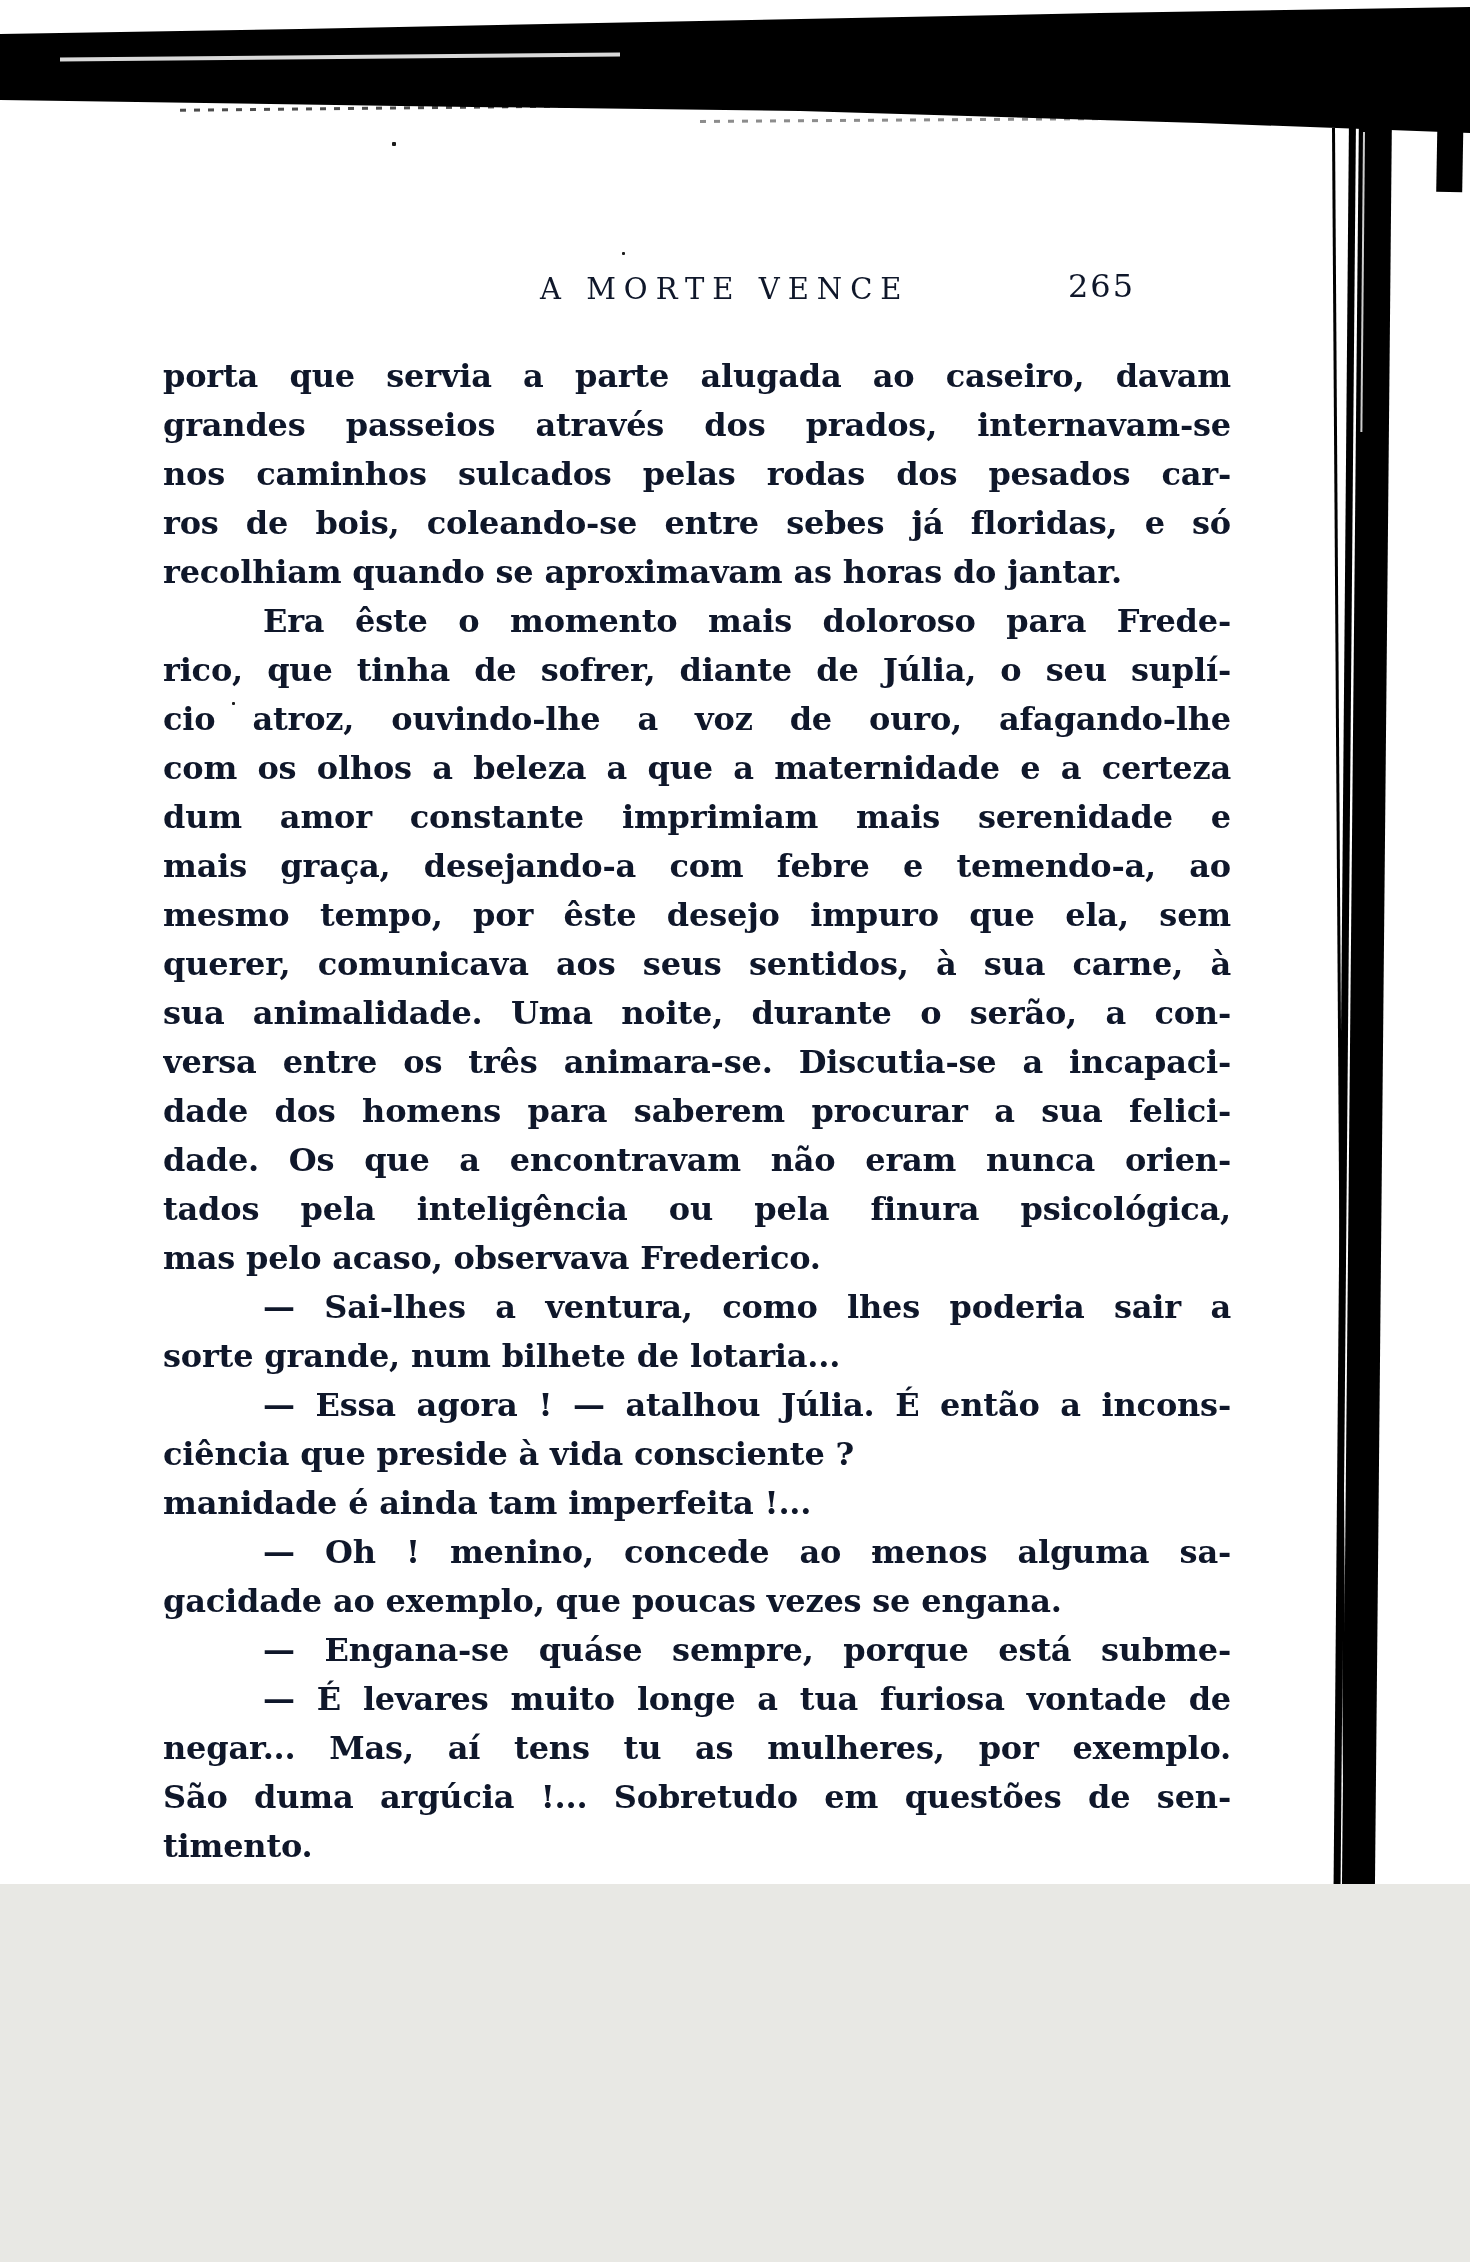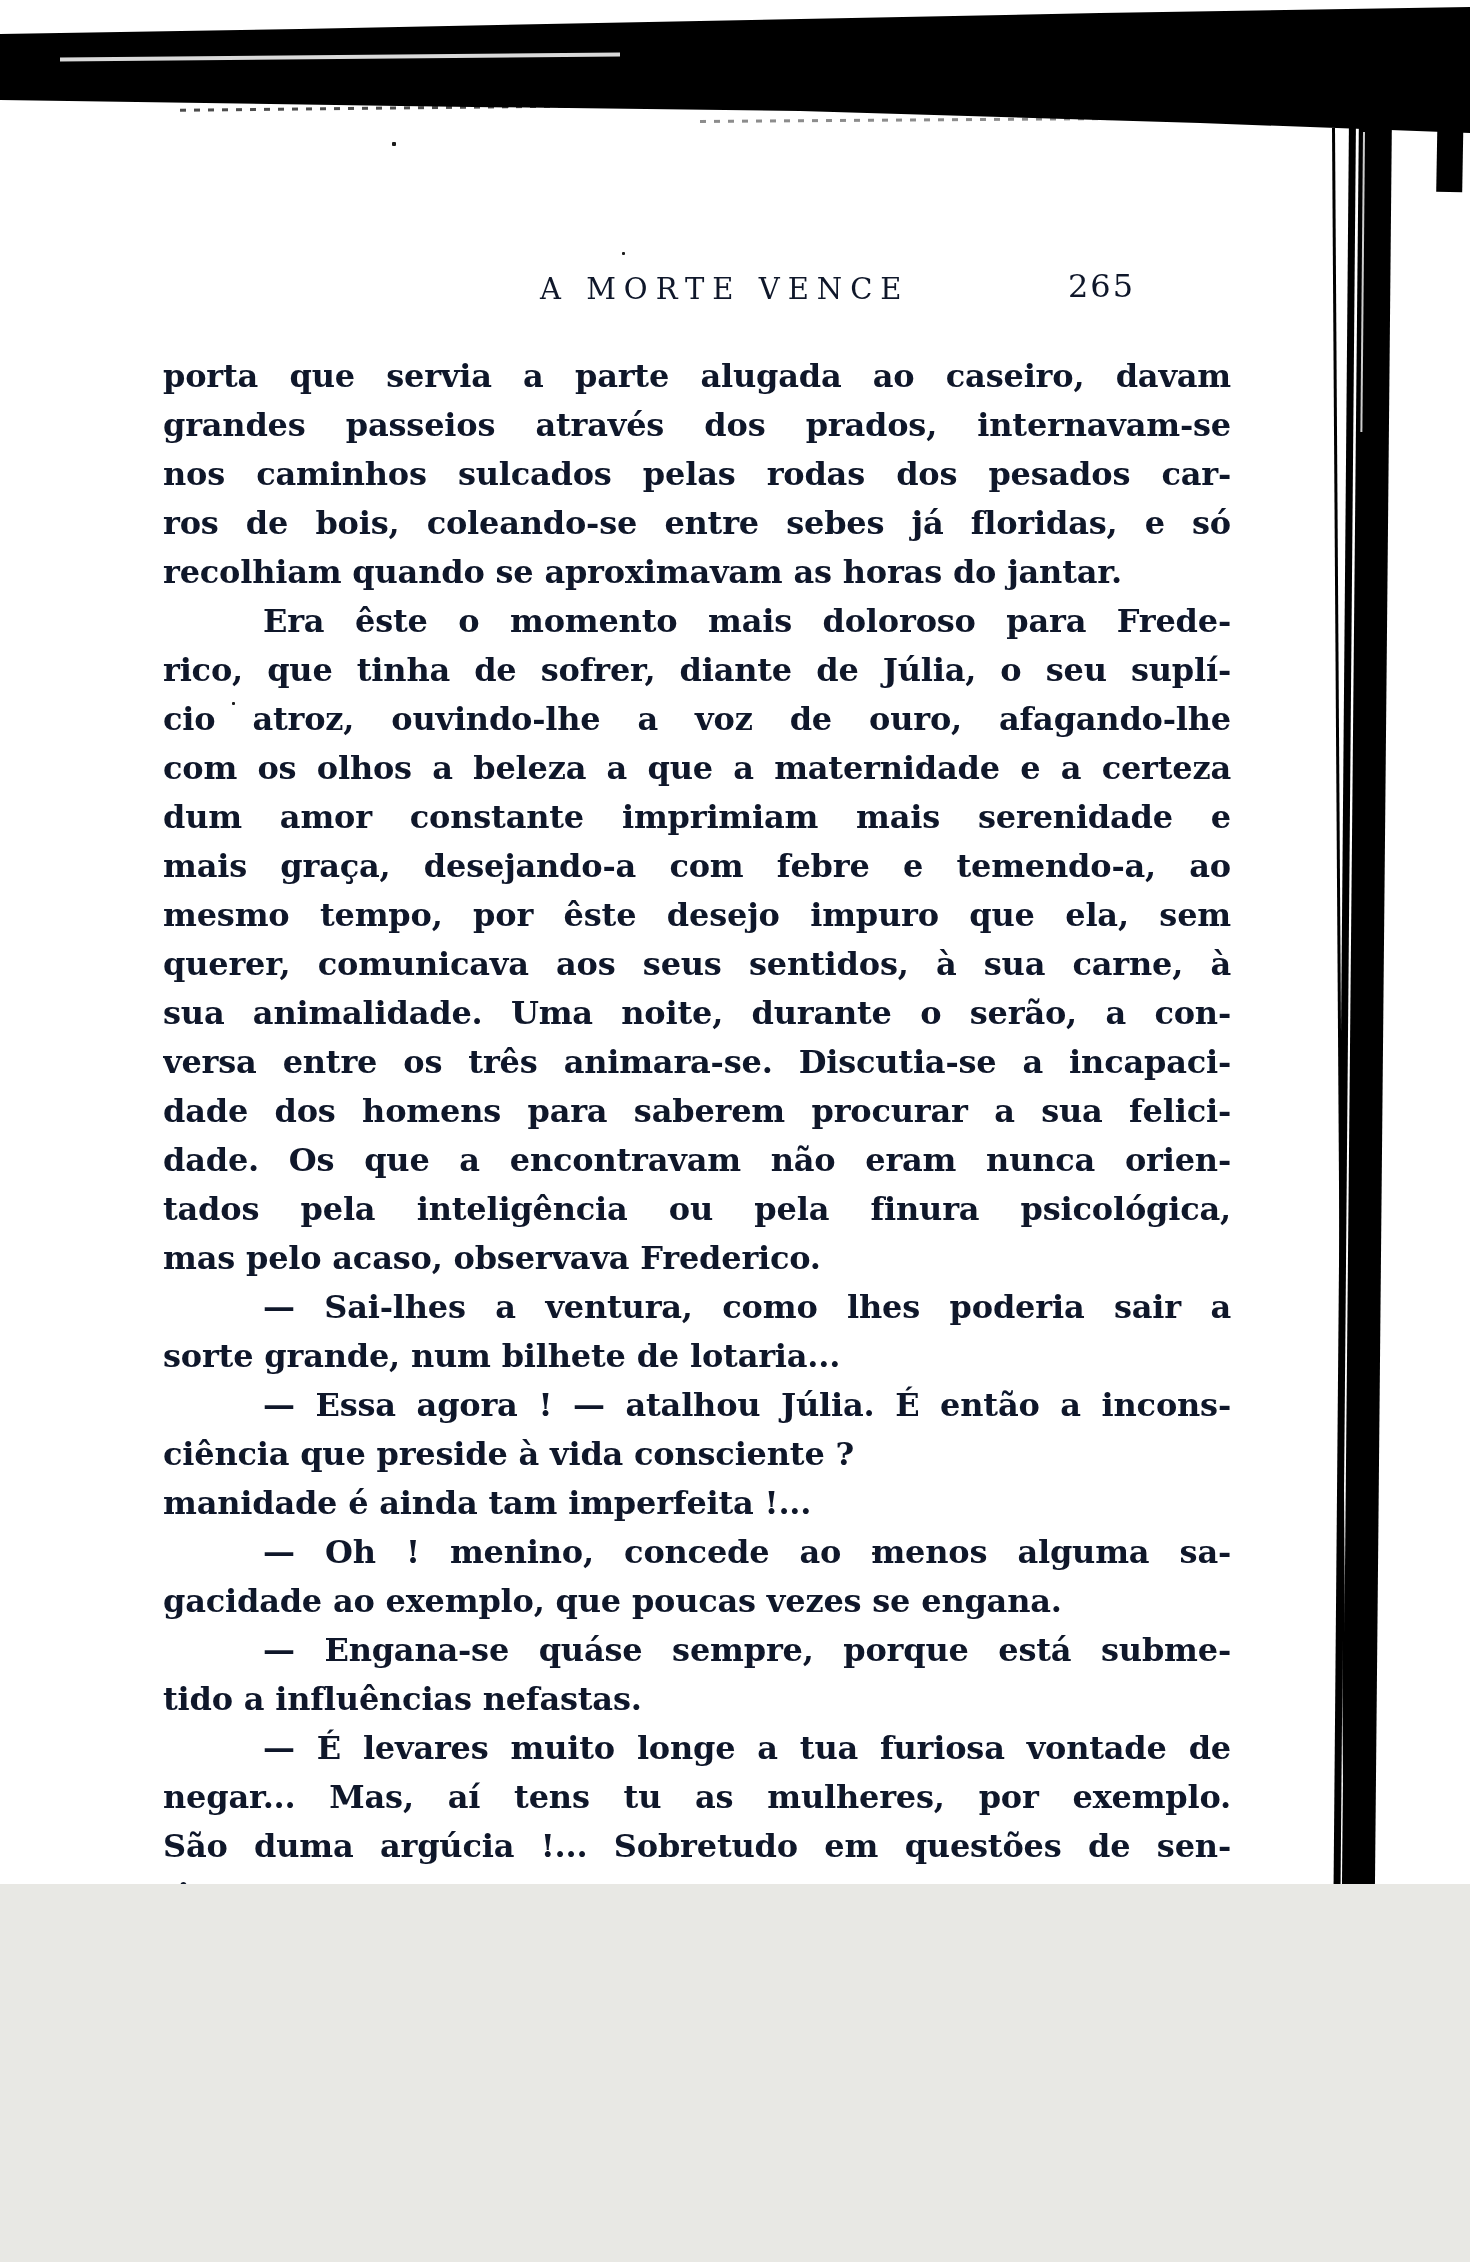--- a/index.html
+++ b/index.html
@@ -130,21 +130,20 @@
       <div class="line">tados pela inteligência ou pela finura psicológica,</div>
       <div class="line end">mas pelo acaso, observava Frederico.</div>
       <div class="line indent">— Sai-lhes a ventura, como lhes poderia sair a</div>
       <div class="line end">sorte grande, num bilhete de lotaria...</div>
       <div class="line indent">— Essa agora ! — atalhou Júlia. É então a incons-</div>
       <div class="line end">ciência que preside à vida consciente ?</div>
       <div class="line end">manidade é ainda tam imperfeita !...</div>
       <div class="line indent">— Oh ! menino, concede ao menos alguma sa-</div>
       <div class="line end">gacidade ao exemplo, que poucas vezes se engana.</div>
       <div class="line indent">— Engana-se quáse sempre, porque está subme-</div>
-      <div class="line end">tido a influências nefastas.</div>
       <div class="line indent">— É levares muito longe a tua furiosa vontade de</div>
       <div class="line">negar... Mas, aí tens tu as mulheres, por exemplo.</div>
       <div class="line">São duma argúcia !... Sobretudo em questões de sen-</div>
       <div class="line end">timento.</div>
     </div>
 
   <div class="signature-mark">11</div>
 
 </div>
 

